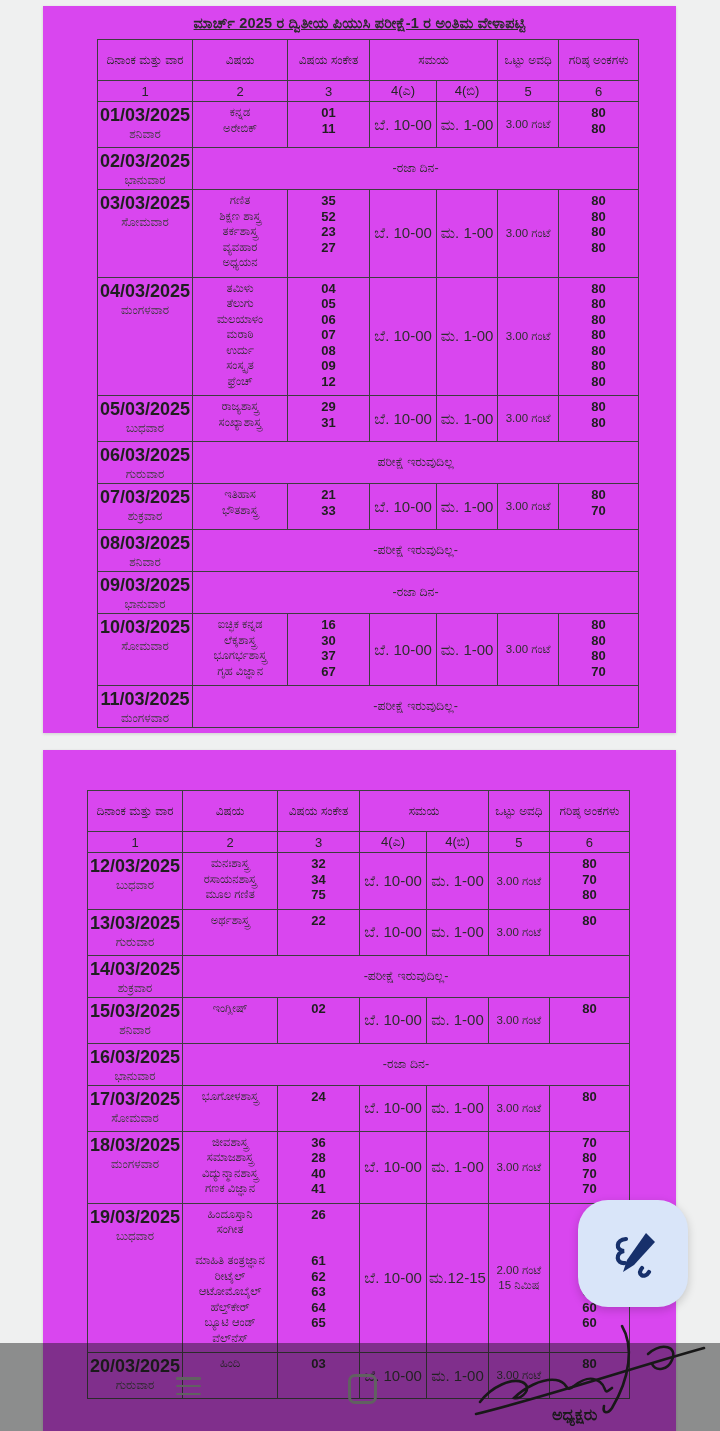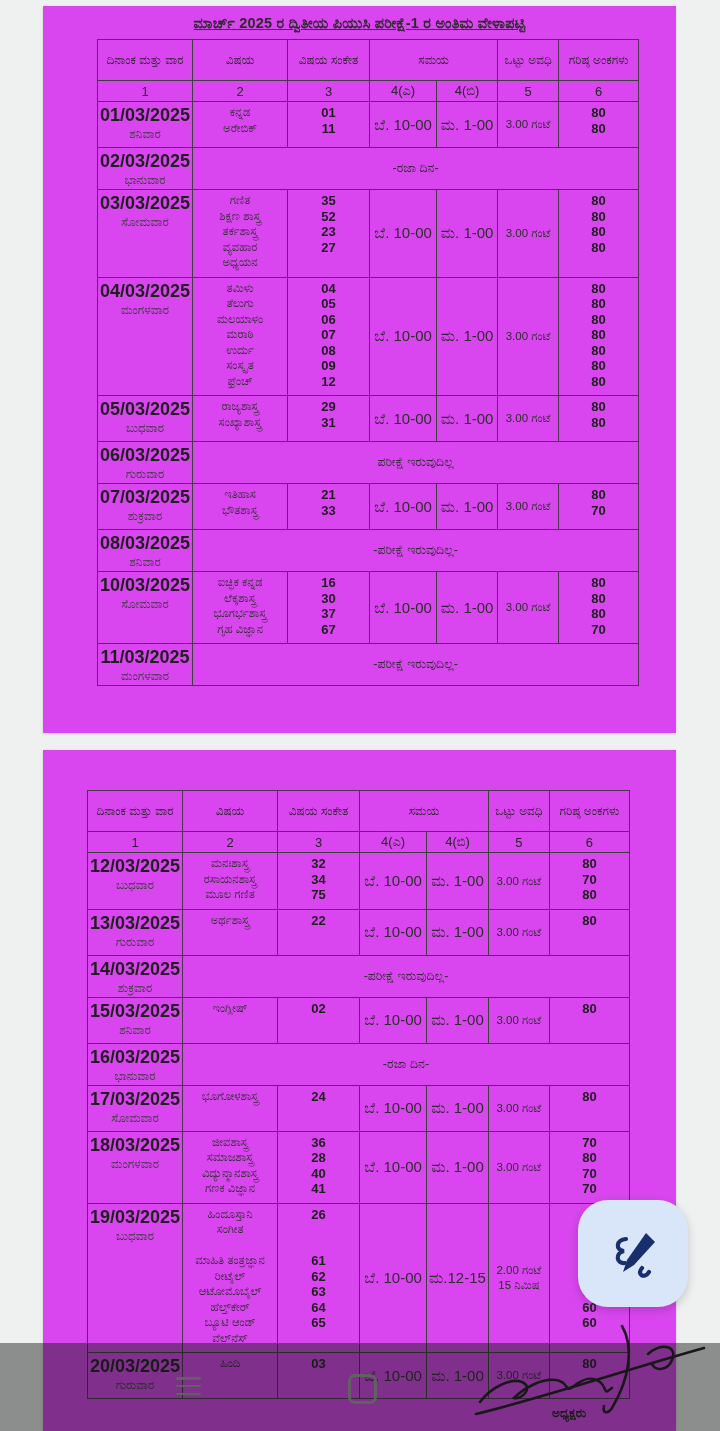--- a/index.html
+++ b/index.html
@@ -31,21 +31,21 @@
   td.subj{padding-top:3px;}
   td.code,td.marks{padding-top:3px;}
   .code .ln,.marks .ln{font-size:13px;font-weight:bold;color:#1f1f1f;}
   td.time{vertical-align:middle;font-size:15px;white-space:nowrap;color:#2e2e2e;}
   td.dur{vertical-align:middle;font-size:11.5px;color:#2e2e2e;}
   .dln{line-height:14.5px;}
   td.notice{vertical-align:middle;font-size:12.5px;color:#2e2e2e;}
   
   .signature{position:absolute;left:472px;top:1320px;width:235px;height:102px;z-index:12;}
   .sig-caption{position:absolute;left:552px;top:1406px;z-index:12;
-    font-size:12px;font-weight:bold;color:#1e1e1e;}
+    font-size:16px;font-weight:bold;color:#1e1e1e;}
   
   .dim{position:absolute;left:0;top:1343px;width:720px;height:88px;
        background:rgba(20,20,20,0.45);z-index:18;}
   .nav-hamburger{position:absolute;left:176px;top:1377px;width:25px;z-index:22;cursor:pointer;}
   .nav-hamburger span{display:block;height:2.6px;background:#616161;margin-bottom:5.2px;border-radius:1px;}
   .nav-square{position:absolute;left:348px;top:1374px;width:23px;height:24px;
       border:3px solid #616161;border-radius:7px;z-index:22;cursor:pointer;background:transparent;}
   
   .fab{position:absolute;left:578px;top:1200px;width:110px;height:107px;
        border:none;border-radius:30px;background:#d9e5f9;
@@ -241,20 +241,27 @@
             <div class="ln">70</div>
           </td>
         </tr>
         <tr style="height: 42px;">
           <td class="datecell">
             <div class="date">08/03/2025</div>
             <div class="day">ಶನಿವಾರ</div>
           </td>
           <td class="notice" colspan="6">-ಪರೀಕ್ಷೆ ಇರುವುದಿಲ್ಲ-</td>
         </tr>
+        <tr style="height: 42px;">
+          <td class="datecell">
+            <div class="date">09/03/2025</div>
+            <div class="day">ಭಾನುವಾರ</div>
+          </td>
+          <td class="notice" colspan="6">-ರಜಾ ದಿನ-</td>
+        </tr>
         <tr style="height: 72px;">
           <td class="datecell">
             <div class="date">10/03/2025</div>
             <div class="day">ಸೋಮವಾರ</div>
           </td>
           <td class="subj">
             <div class="ln">ಐಚ್ಛಿಕ ಕನ್ನಡ</div>
             <div class="ln">ಲೆಕ್ಕಶಾಸ್ತ್ರ</div>
             <div class="ln">ಭೂಗರ್ಭಶಾಸ್ತ್ರ</div>
             <div class="ln">ಗೃಹ ವಿಜ್ಞಾನ</div>

